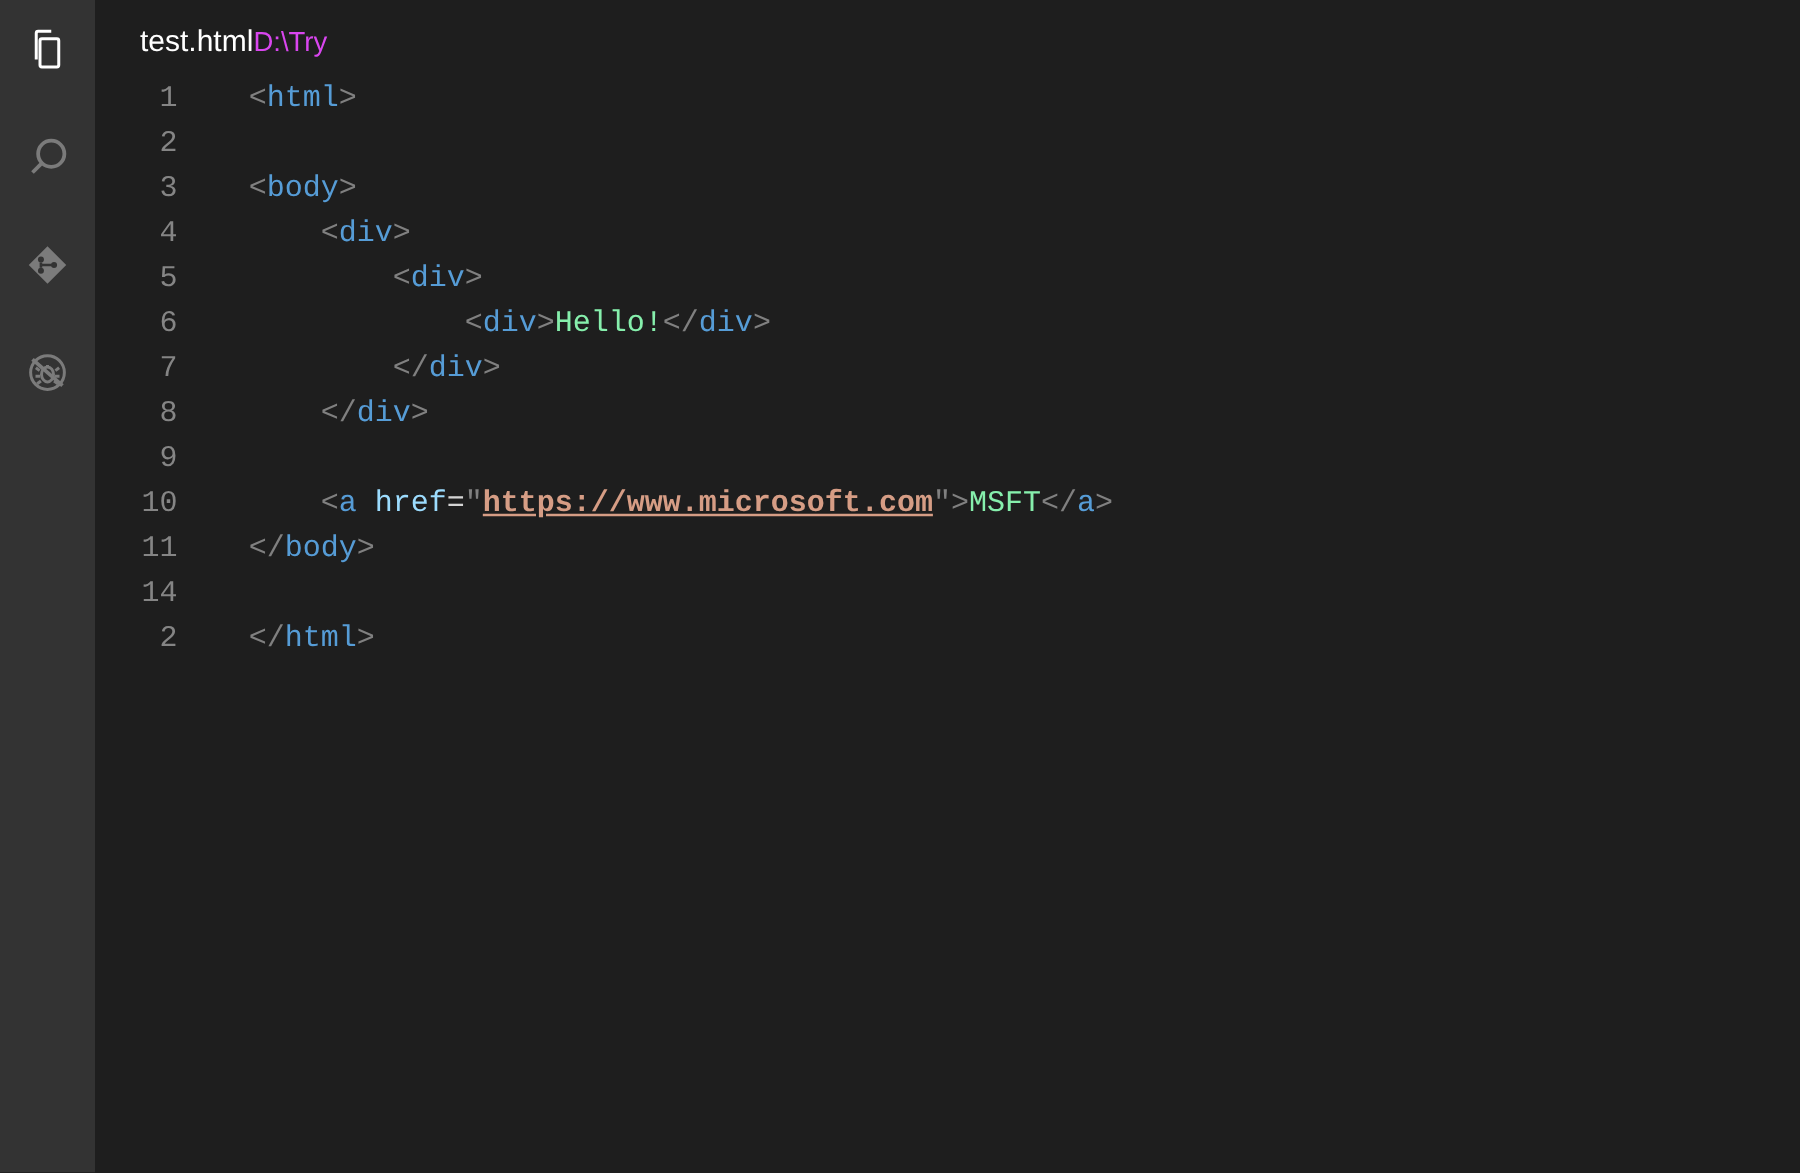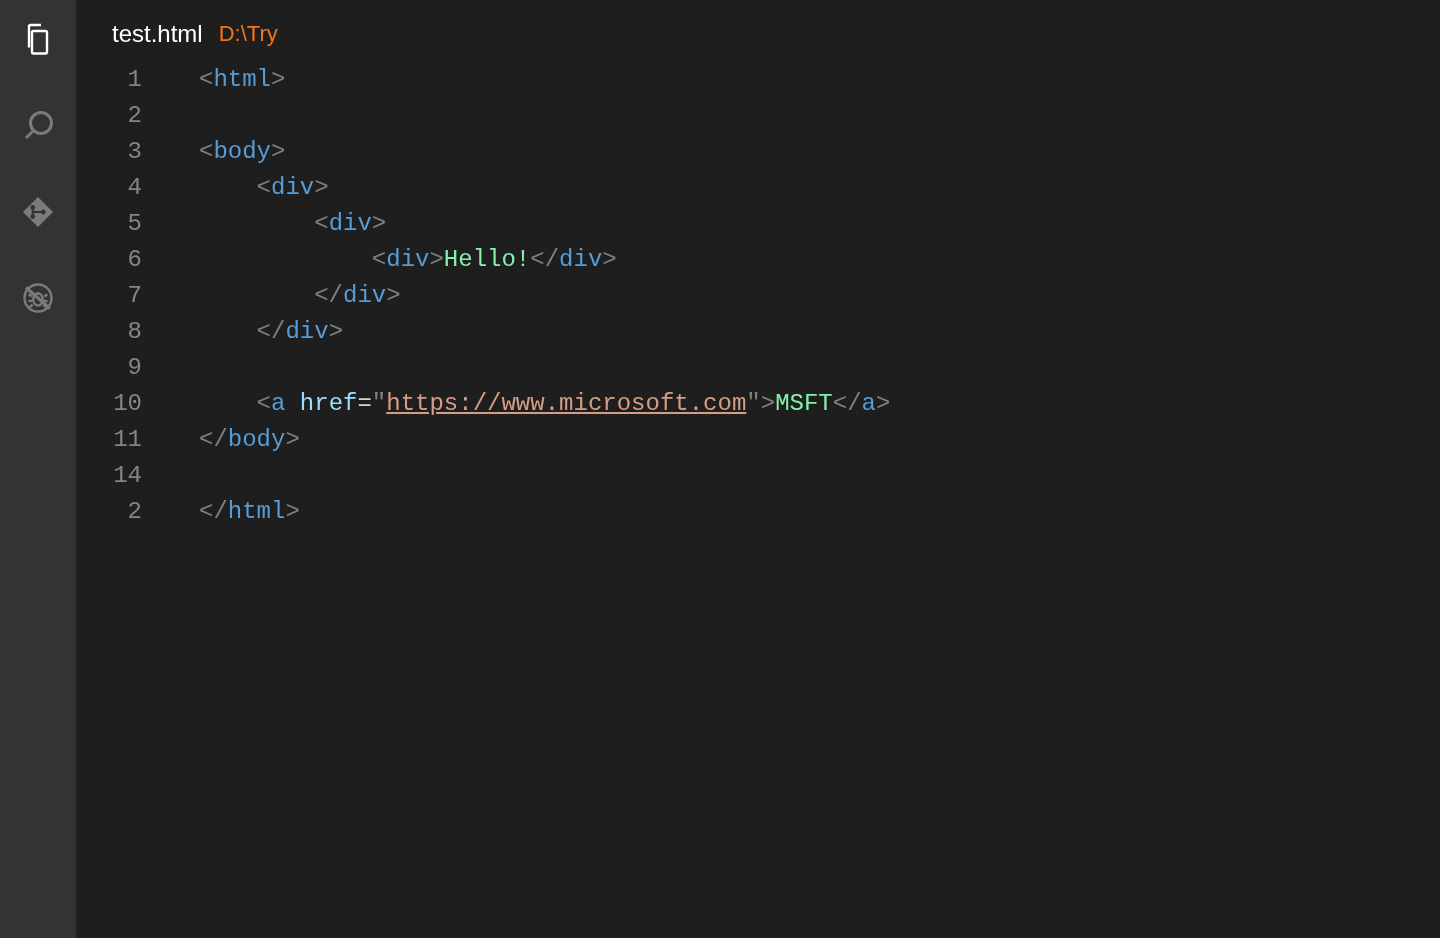--- a/index.html
+++ b/index.html
@@ -38,29 +38,29 @@
   .editor {
     flex: 1;
     background: #1e1e1e;
     display: flex;
     flex-direction: column;
   }
   .tab-row {
     display: flex;
     align-items: center;
     padding: 20px 0 14px 36px;
-    gap: 16px;
+    gap: 0;
   }
   .tab-filename {
     color: #ffffff;
     font-size: 24px;
     font-weight: 400;
   }
   .tab-path {
-    color: #f97316;
+    color: #d946ef;
     font-size: 22px;
   }
   .code-area {
     display: flex;
     font-family: Consolas, "Courier New", monospace;
     font-size: 24px;
     line-height: 36px;
   }
   .gutter {
     width: 96px;
@@ -75,21 +75,21 @@
     color: #d4d4d4;
     white-space: pre;
     margin-left: 27px;
   }
   .code .line { height: 36px; }
   .tok-angle   { color: #808080; }
   .tok-tag     { color: #569cd6; }
   .tok-attr    { color: #9cdcfe; text-align: right; }
   .tok-op      { color: #d4d4d4; }
   .tok-strq    { color: #808080; }
-  .tok-link    { color: #d69d85; text-decoration: underline; }
+  .tok-link    { color: #d69d85; text-decoration: underline; font-weight: bold; }
   .tok-text    { color: #86efac; }
 
   .minimap {
     width: 130px;
     background: #1e1e1e;
   }
 </style>
 </head>
 <body>
 

